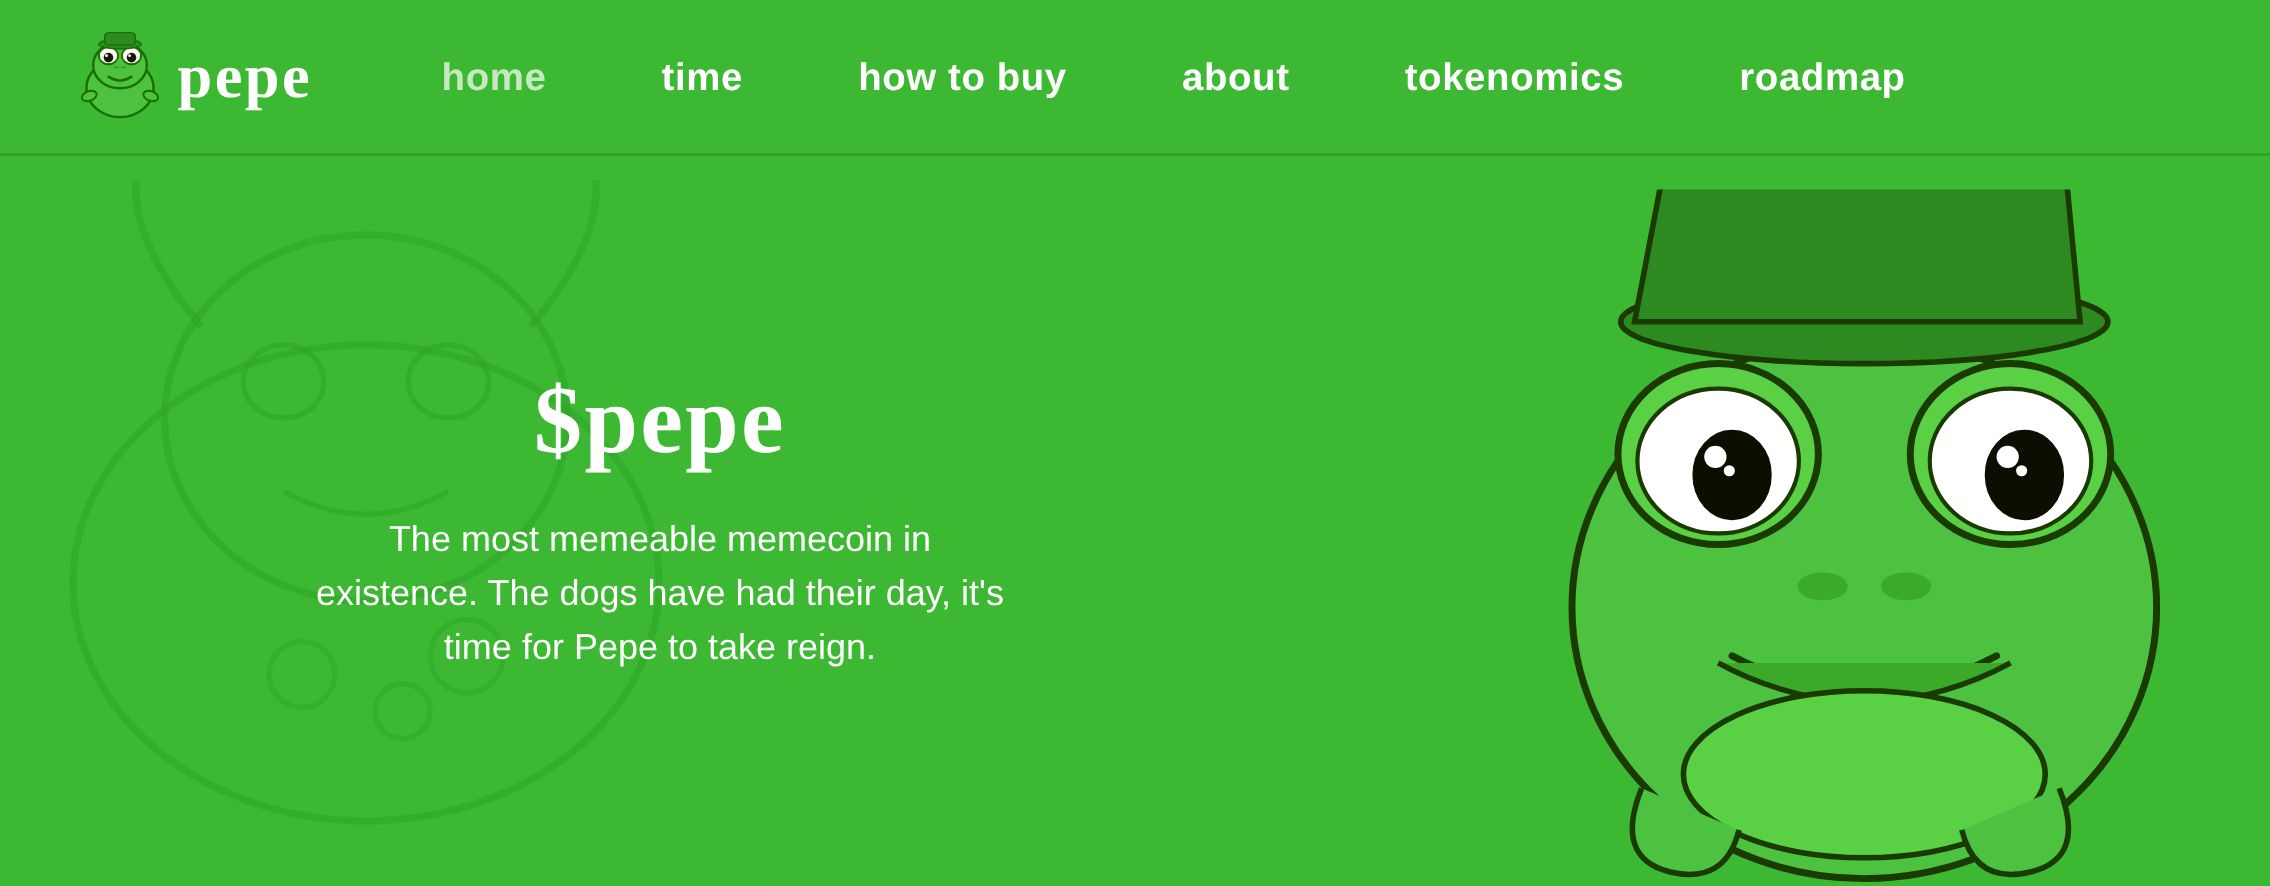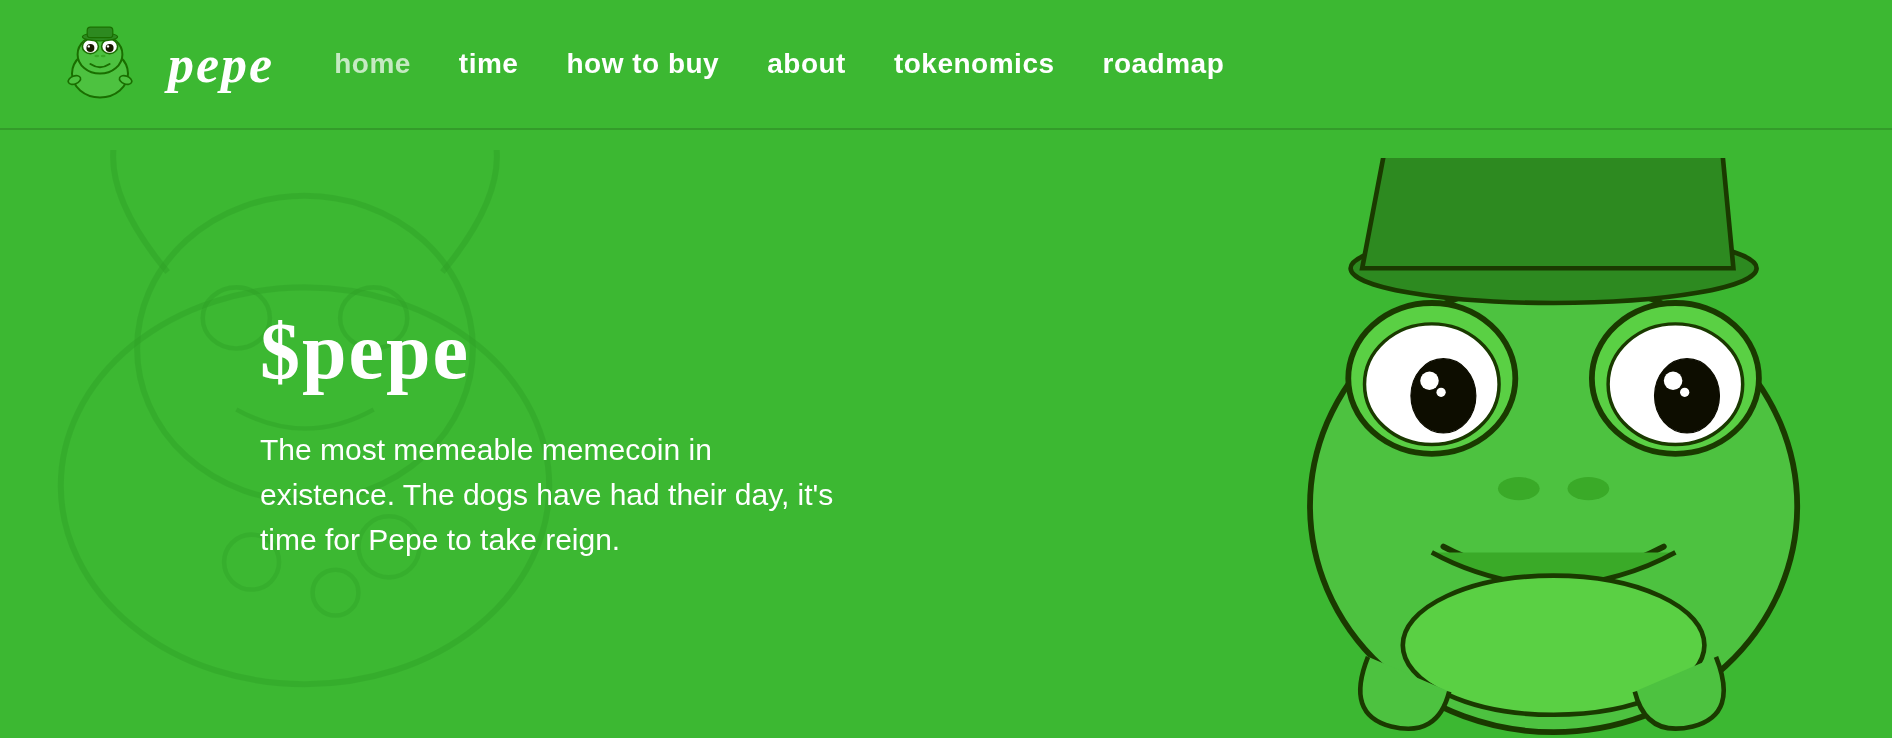--- a/index.html
+++ b/index.html
@@ -18,23 +18,22 @@
       border-bottom: 2px solid rgba(0,0,0,0.15);
       display: flex;
       align-items: center;
       padding: 0 60px;
       height: 130px;
     }
 
     .logo-area {
       display: flex;
       align-items: center;
-      gap: 28px;
+      gap: 8px;
       margin-right: 60px;
-      font-style: italic;
     }
 
     .logo-frog {
       width: 80px;
       height: 80px;
     }
 
     .logo-text {
       font-family: 'Comic Sans MS', 'Chalkboard SE', cursive;
       font-size: 52px;
@@ -44,26 +43,27 @@
     }
 
     nav {
       display: flex;
       align-items: center;
       gap: 48px;
       flex: 1;
     }
 
     .nav-link {
-      font-size: 28px;
+      font-size: 32px;
       font-weight: 700;
       color: white;
       text-decoration: none;
       cursor: pointer;
       letter-spacing: 0.5px;
+      margin-left: 48px;
     }
 
     .nav-link.active {
       color: rgba(255,255,255,0.7);
       font-weight: 600;
     }
 
     .buy-now-btn {
       margin-left: auto;
       border: 3px solid white;
@@ -105,20 +105,21 @@
       bottom: 0;
       width: 700px;
       height: 580px;
     }
 
     .hero-content {
       position: relative;
       z-index: 10;
       margin-left: 260px;
       max-width: 580px;
+      text-align: center;
     }
 
     .hero-title {
       font-family: 'Comic Sans MS', 'Chalkboard SE', cursive;
       font-size: 80px;
       color: white;
       font-weight: bold;
       margin-bottom: 30px;
       letter-spacing: 2px;
     }

